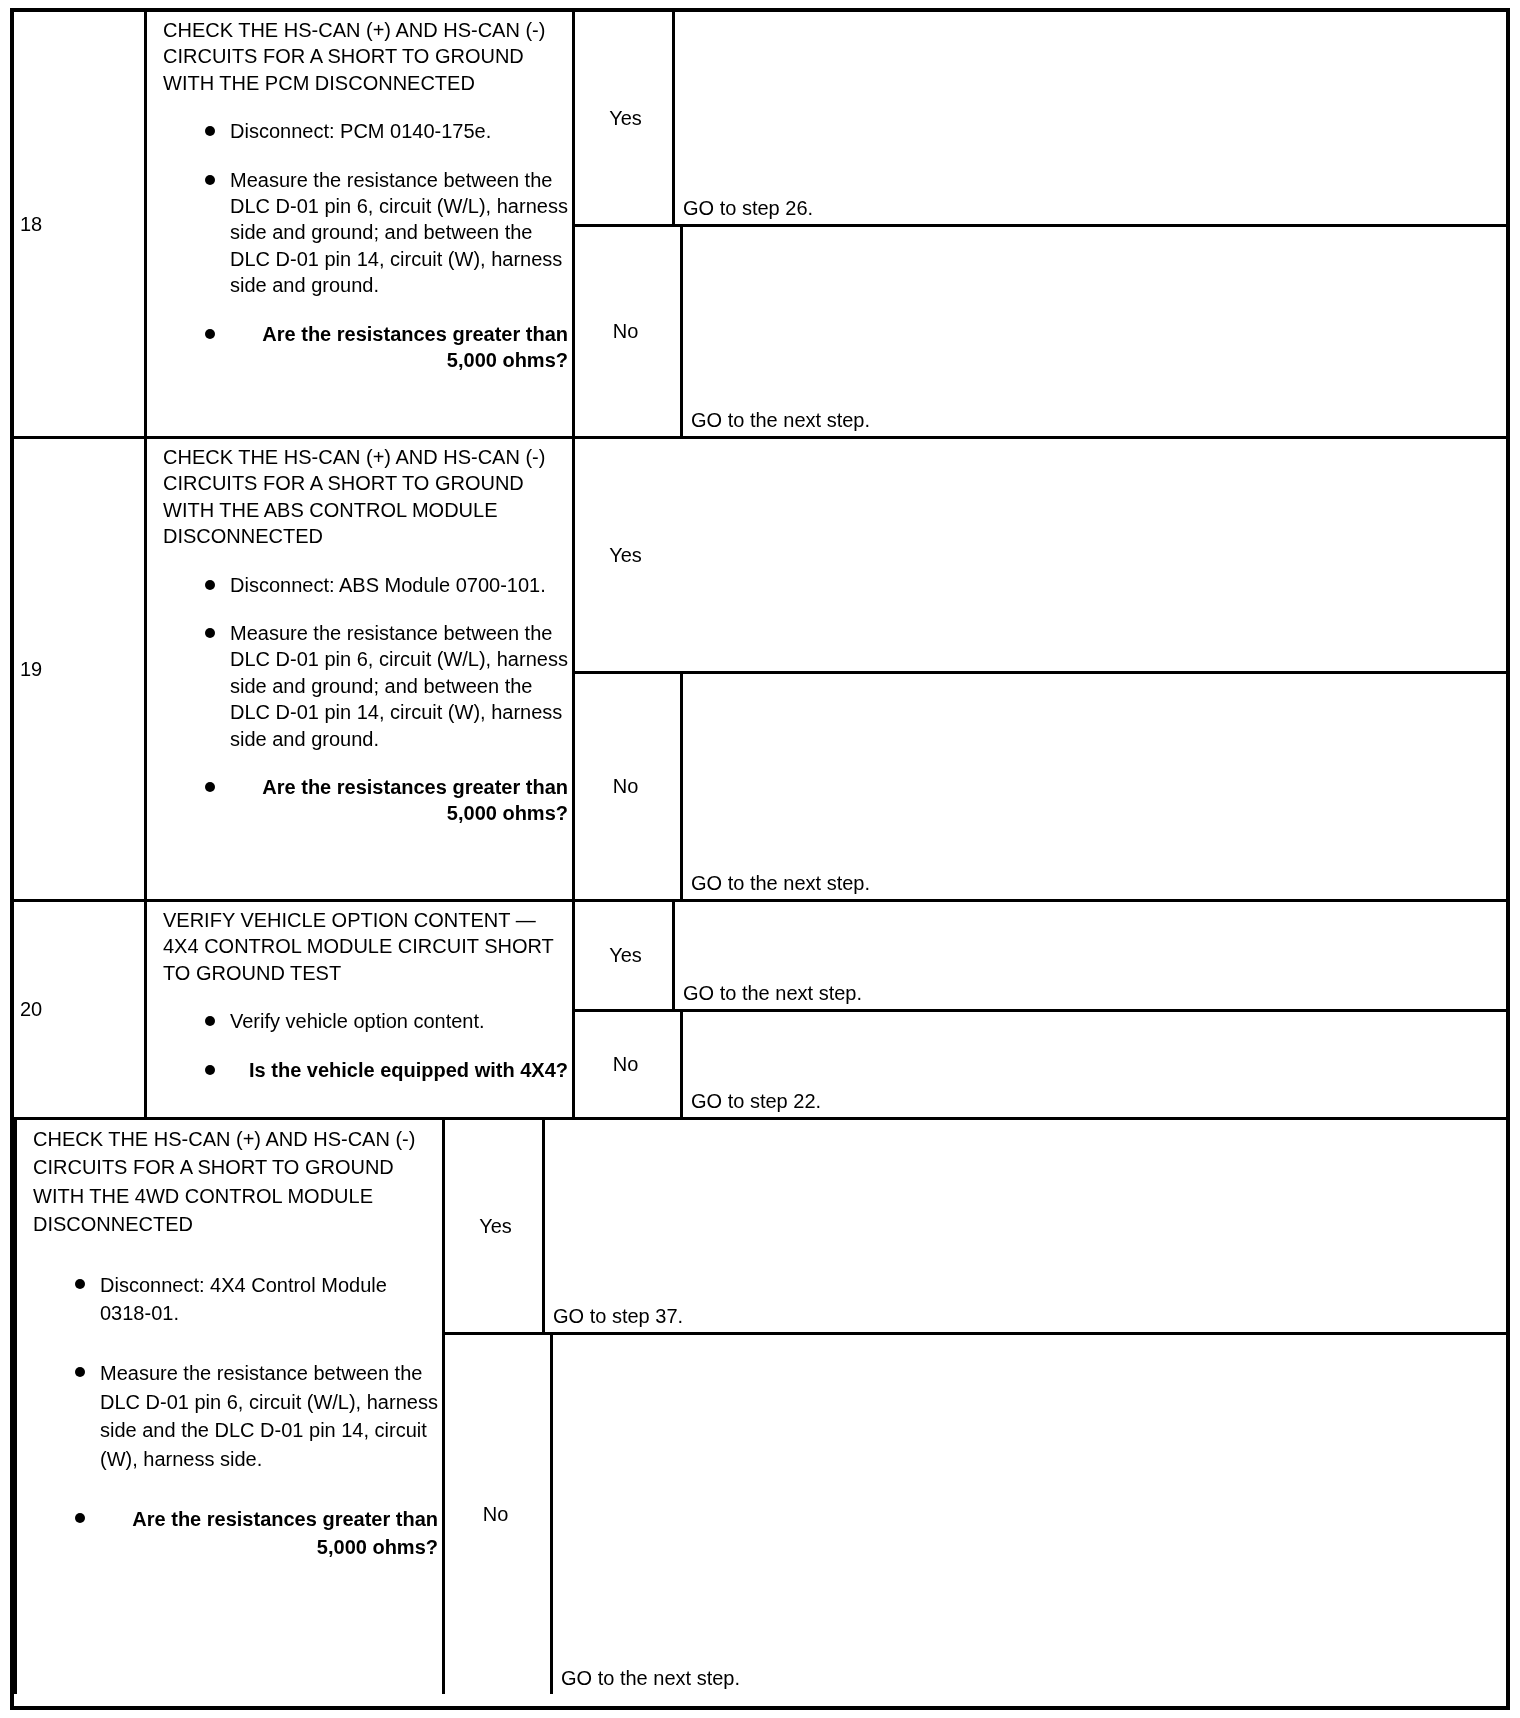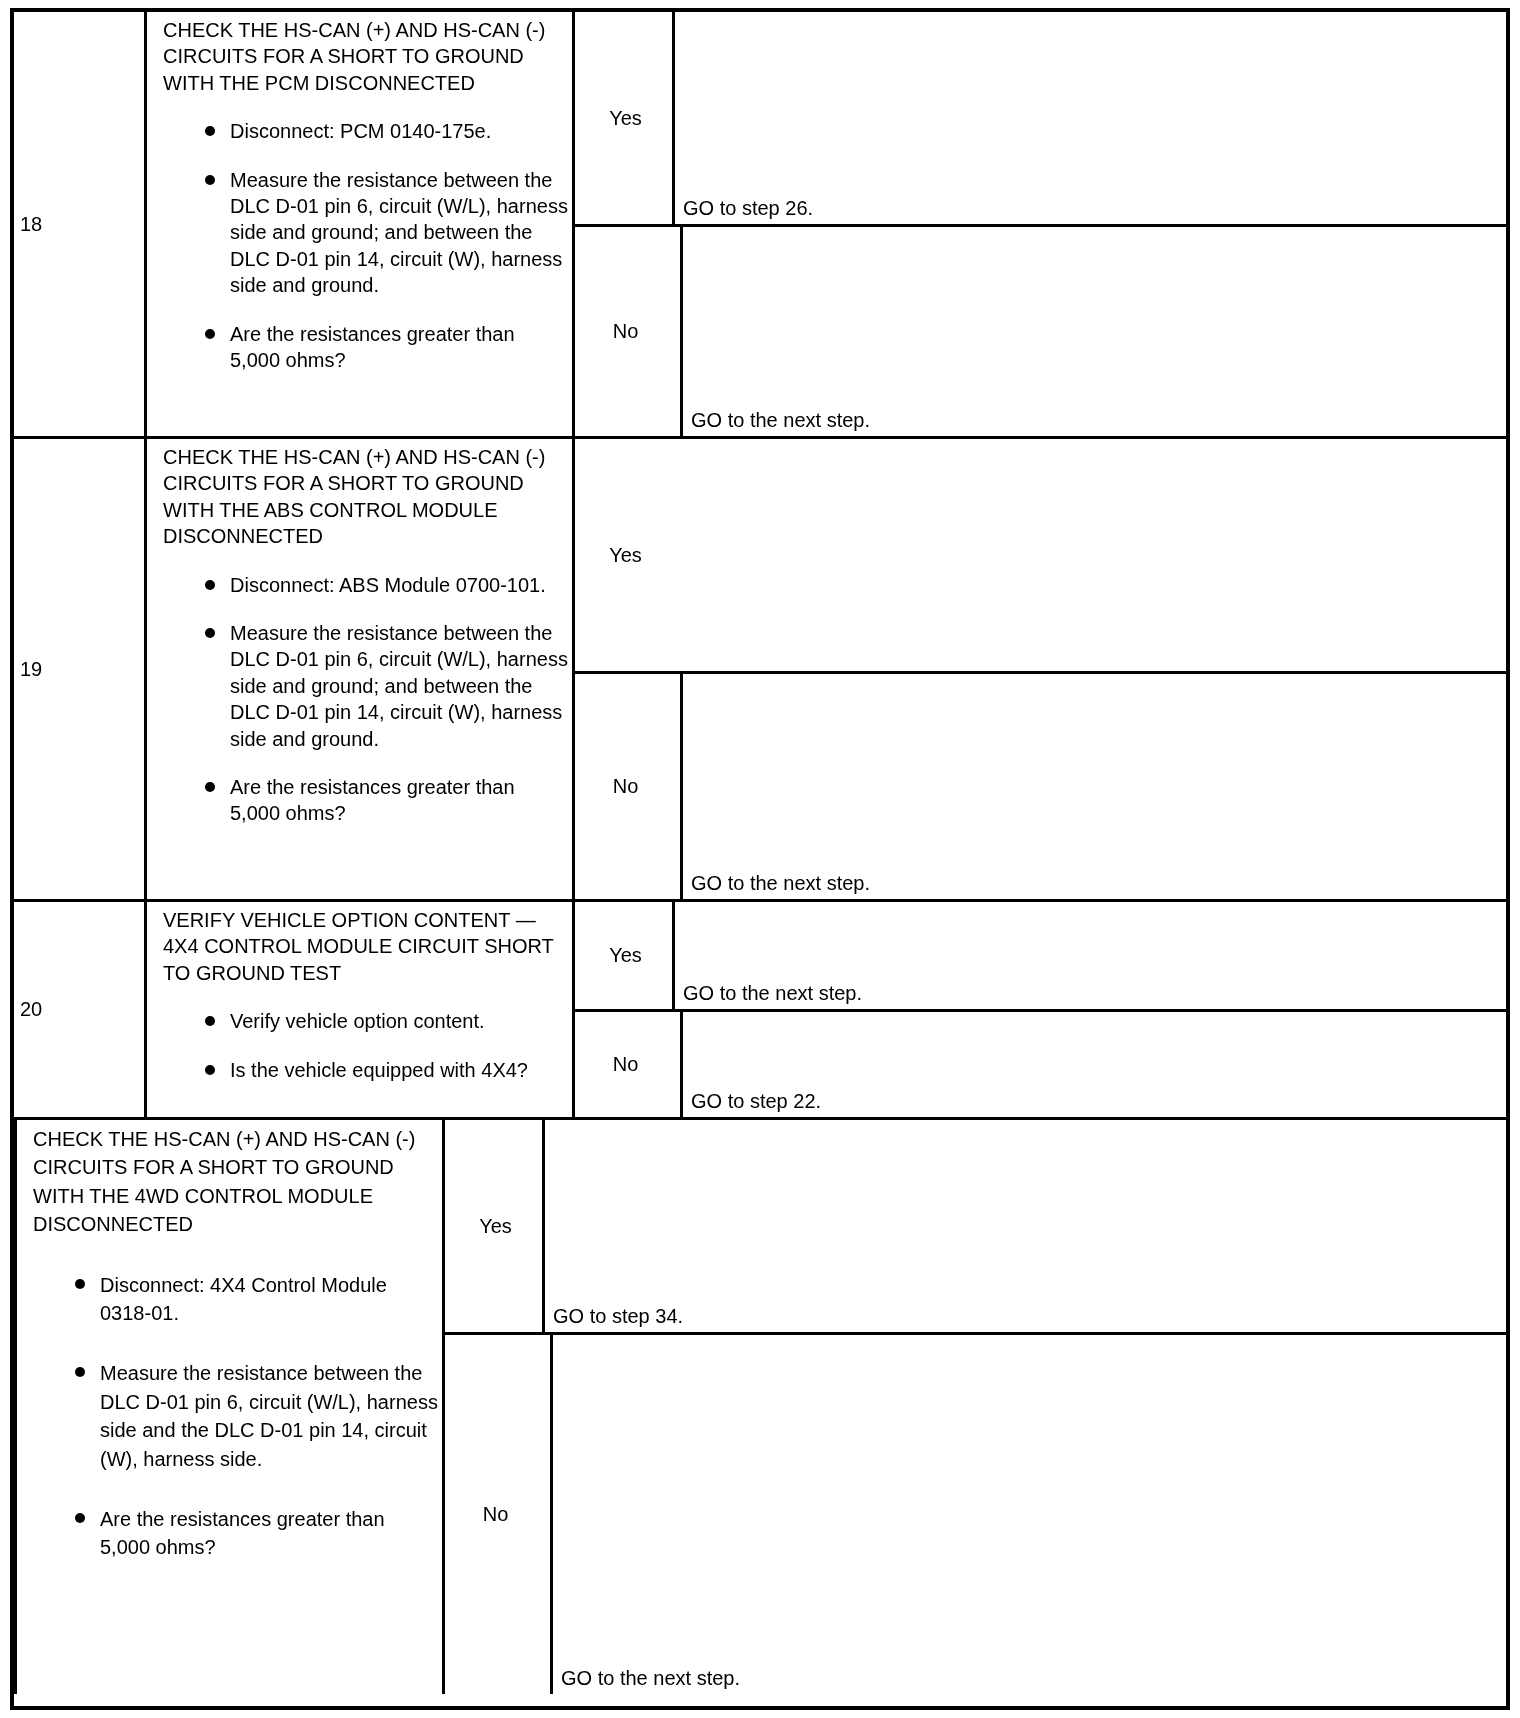--- a/index.html
+++ b/index.html
@@ -90,21 +90,21 @@
   }
   .bullets li .dot {
     position: absolute;
     left: 2px;
     top: 8px;
     width: 10px;
     height: 10px;
     border-radius: 50%;
     background: #000;
   }
-  .bullets li.bold { font-weight: normal; }
+  .bullets li.bold { font-weight: bold; text-align: right; }
 
   
   .row-18 .subrow-yes { min-height: 212px; }
   .row-18 .subrow-no  { min-height: 212px; }
   .row-19 .subrow-yes { min-height: 232px; }
   .row-19 .subrow-no  { min-height: 228px; }
   .row-20 .subrow-yes { min-height: 107px; }
   .row-20 .subrow-no  { min-height: 108px; }
   .row-21 .subrow-yes { min-height: 212px; }
   .row-21 .subrow-no  { min-height: 362px; }
@@ -251,21 +251,21 @@
             <span>Are the resistances greater than 5,000 ohms?</span>
           </li>
         </ul>
       </div>
       <div class="results">
         <div class="subrow subrow-yes">
           <div class="cell-answer">
             <span>Yes</span>
           </div>
           <div class="cell-action">
-            <span>GO to step 34.</span>
+            <span>GO to step 37.</span>
           </div>
         </div>
         <div class="subrow subrow-no">
           <div class="cell-answer">
             <span>No</span>
           </div>
           <div class="cell-action">
             <span>GO to the next step.</span>
           </div>
         </div>

